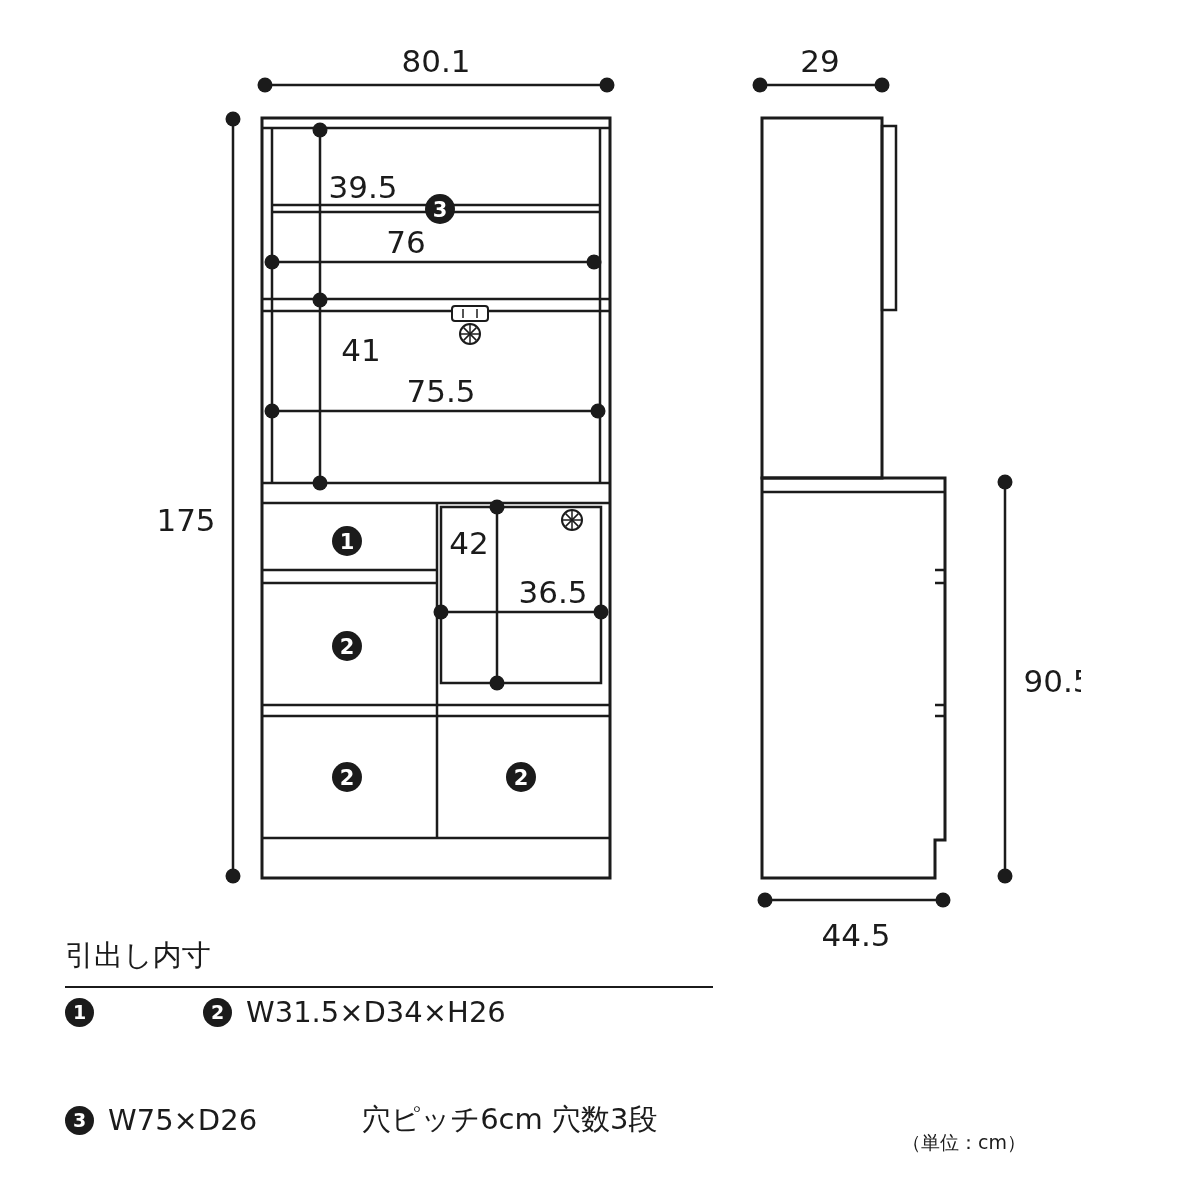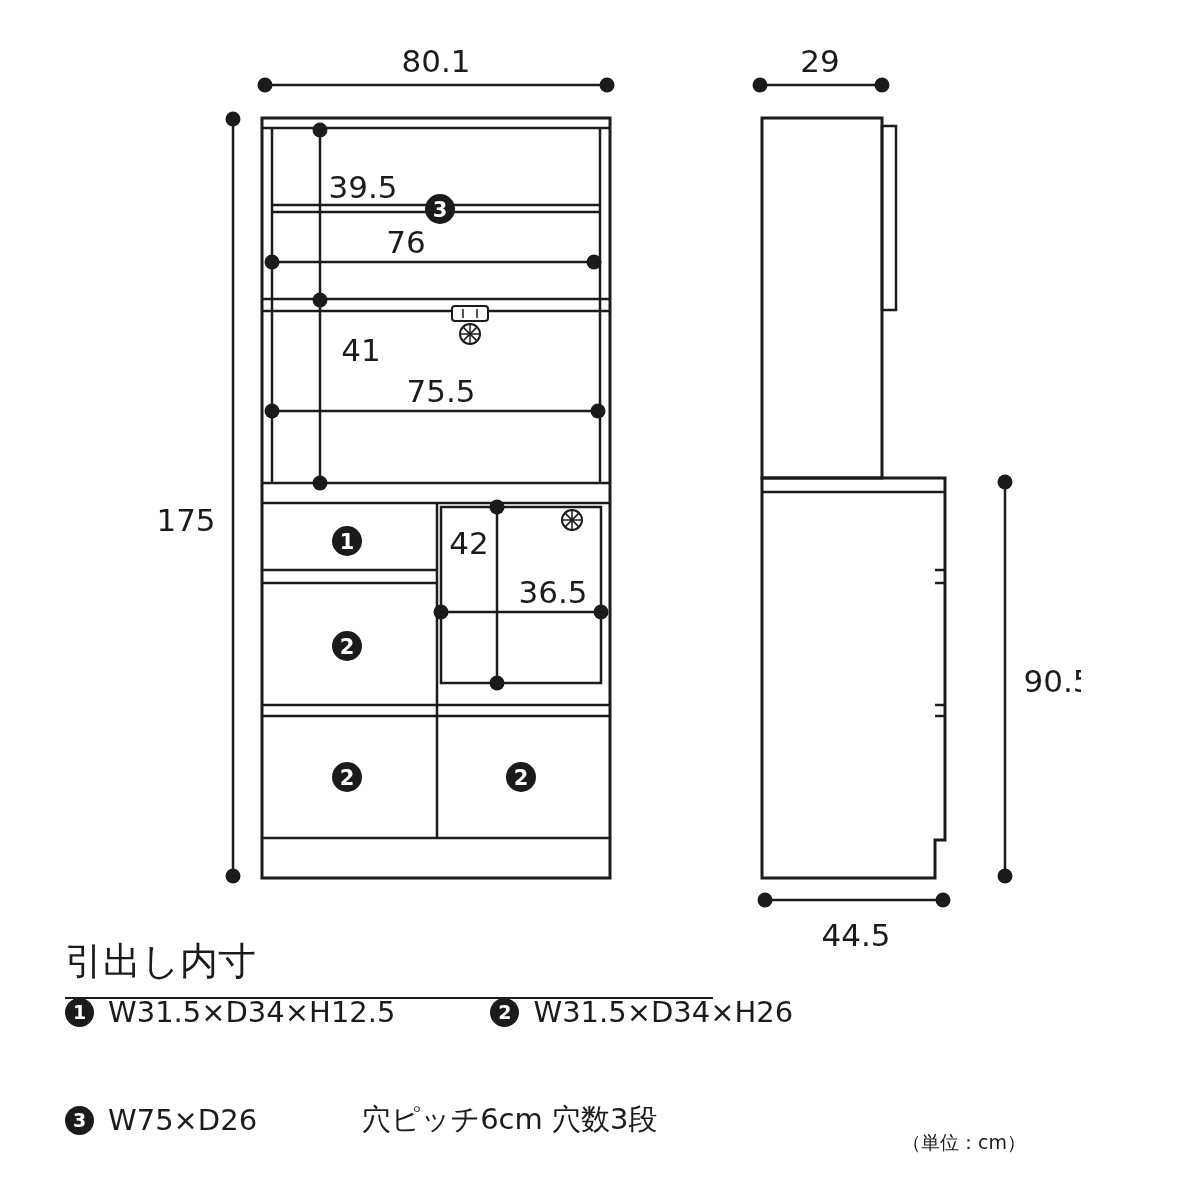--- a/index.html
+++ b/index.html
@@ -27,21 +27,21 @@
   svg .badge-g circle { fill: currentColor; stroke: none; }
   svg .badge-g text { fill: var(--badge-text, #ffffff); font-size: 21px; font-weight: bold; }
   svg .icon rect { fill: #ffffff; stroke: currentColor; stroke-width: 2; }
   svg .icon circle { fill: none; stroke: currentColor; stroke-width: 2; }
   svg .icon line { stroke: currentColor; stroke-width: 1.5; }
 
   .legend-heading {
     position: absolute;
     left: 65px;
     width: 648px;
-    font-size: 38px;
+    font-size: 29px;
     color: var(--ink, #1b1b1b);
     padding-bottom: 10px;
     border-bottom: 2.5px solid currentColor;
     font-family: Liberation Serif, serif;
   }
   .h1 { top: 936px; }
   .h2 { top: 1042px; }
   .legend-row {
     position: absolute;
     left: 65px;
@@ -236,21 +236,20 @@
       <line x1="563" y1="520" x2="581" y2="520"></line>
       <line x1="565.6" y1="513.6" x2="578.4" y2="526.4"></line>
       <line x1="565.6" y1="526.4" x2="578.4" y2="513.6"></line>
     </g>
   </svg>
 
   <div class="legend-heading h1">引出し内寸</div>
 
   <div class="legend-row r1">
     <span class="badge">1</span>
-    <span>W31.5×D34×H12.5</span>
     <span class="badge gap1">2</span>
     <span>W31.5×D34×H26</span>
   </div>
 
 
   <div class="legend-row r2">
     <span class="badge">3</span>
     <span>W75×D26</span>
     <span class="gap2">穴ピッチ6cm  穴数3段</span>
   </div>

